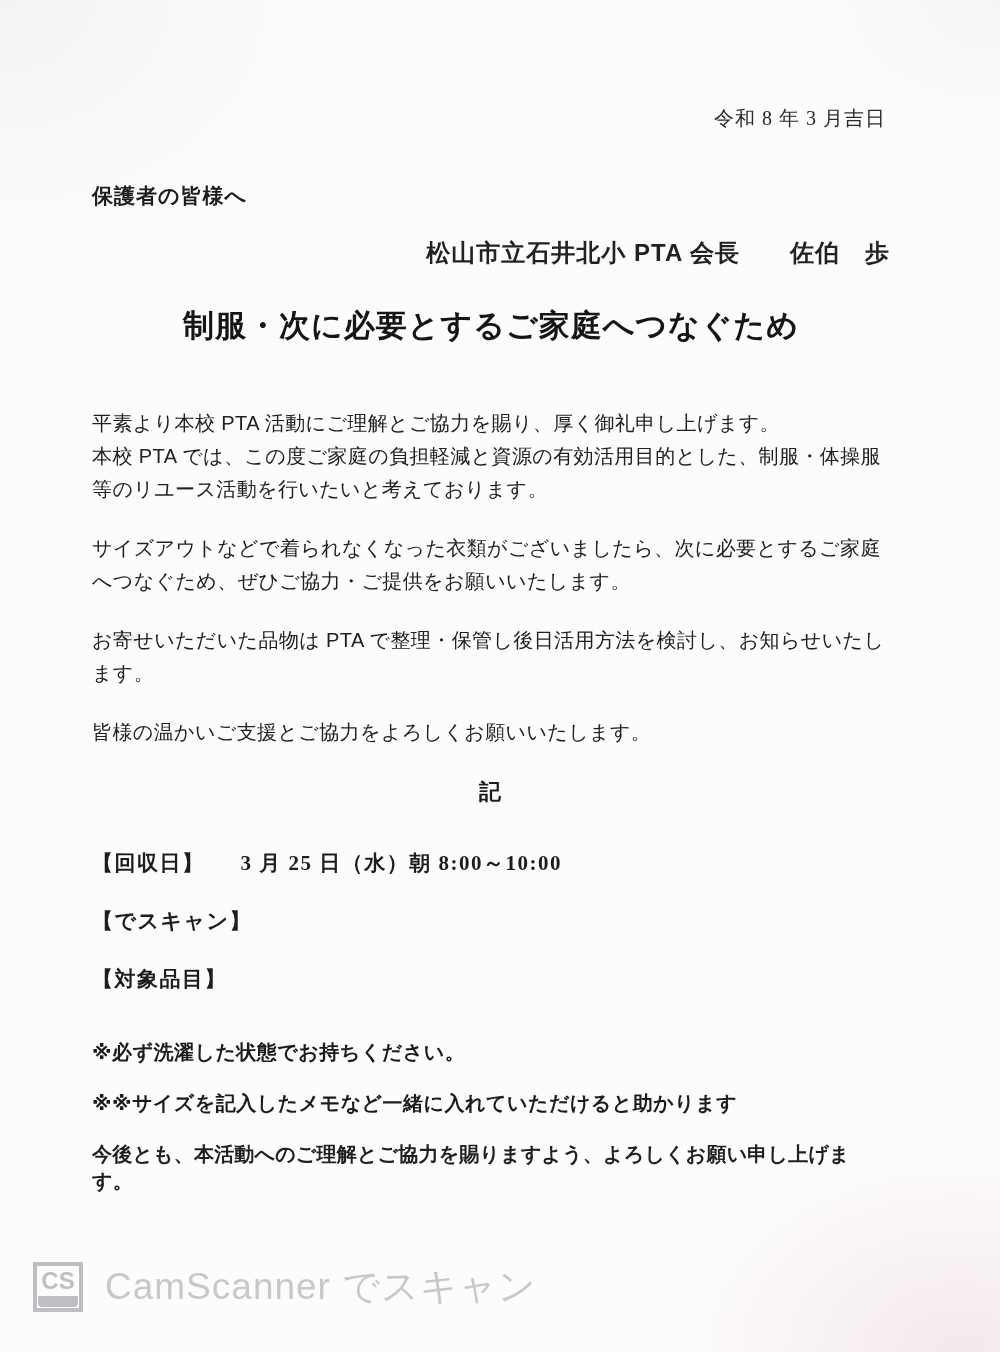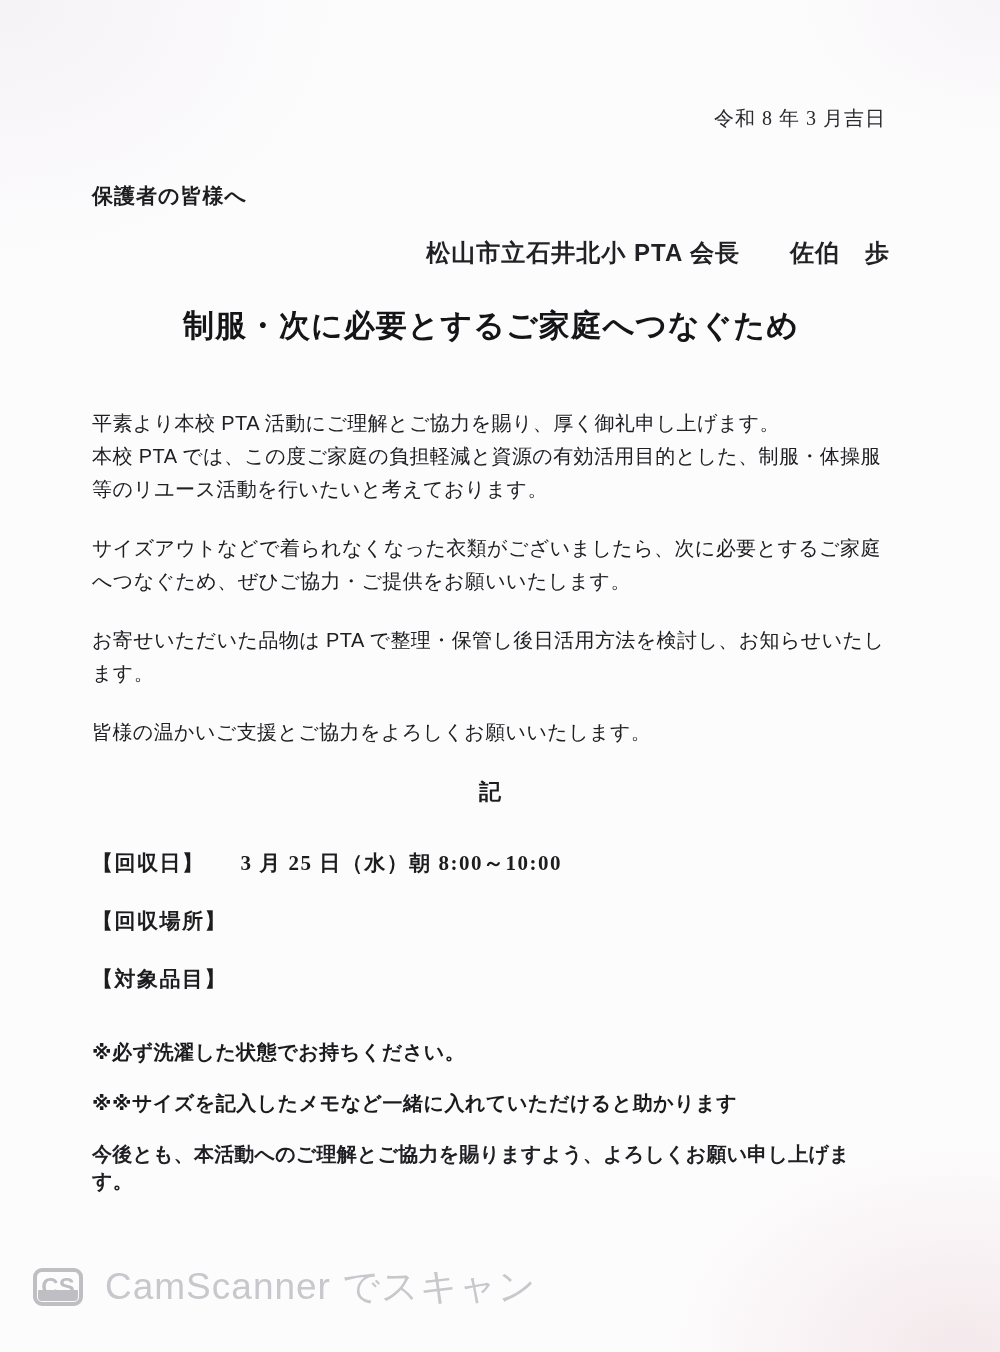--- a/index.html
+++ b/index.html
@@ -110,23 +110,23 @@
   .watermark {
     position: absolute;
     left: 33px;
     top: 1262px;
     display: flex;
     align-items: center;
   }
   .cs-icon {
     position: relative;
     width: 50px;
-    height: 38px;
+    height: 50px;
     border: 4px solid #bfbec3;
-    border-radius: 9px;
+    border-radius: 0;
     box-sizing: border-box;
     background: transparent;
   }
   .cs-icon-letters {
     position: absolute;
     top: 1px;
     left: 0;
     right: 0;
     text-align: center;
     font-size: 24px;
@@ -172,21 +172,21 @@
     <div class="para para-4">お寄せいただいた品物は PTA で整理・保管し後日活用方法を検討し、お知らせいたします。</div>
     <div class="para para-5">皆様の温かいご支援とご協力をよろしくお願いいたします。</div>
 
     <div class="record-marker">記</div>
 
     <div class="detail-line detail-1">
       <span class="detail-label">【回収日】</span>
       <span class="detail-value">3 月 25 日（水）朝 8:00～10:00</span>
     </div>
     <div class="detail-line detail-2">
-      <span class="detail-label">【回収場所】</span>
+      <span class="detail-label">【でスキャン】</span>
     </div>
     <div class="detail-line detail-3">
       <span class="detail-label">【対象品目】</span>
     </div>
 
     <div class="note note-1">※必ず洗濯した状態でお持ちください。</div>
     <div class="note note-2">※※サイズを記入したメモなど一緒に入れていただけると助かります</div>
 
     <div class="closing">今後とも、本活動へのご理解とご協力を賜りますよう、よろしくお願い申し上げます。</div>
 

